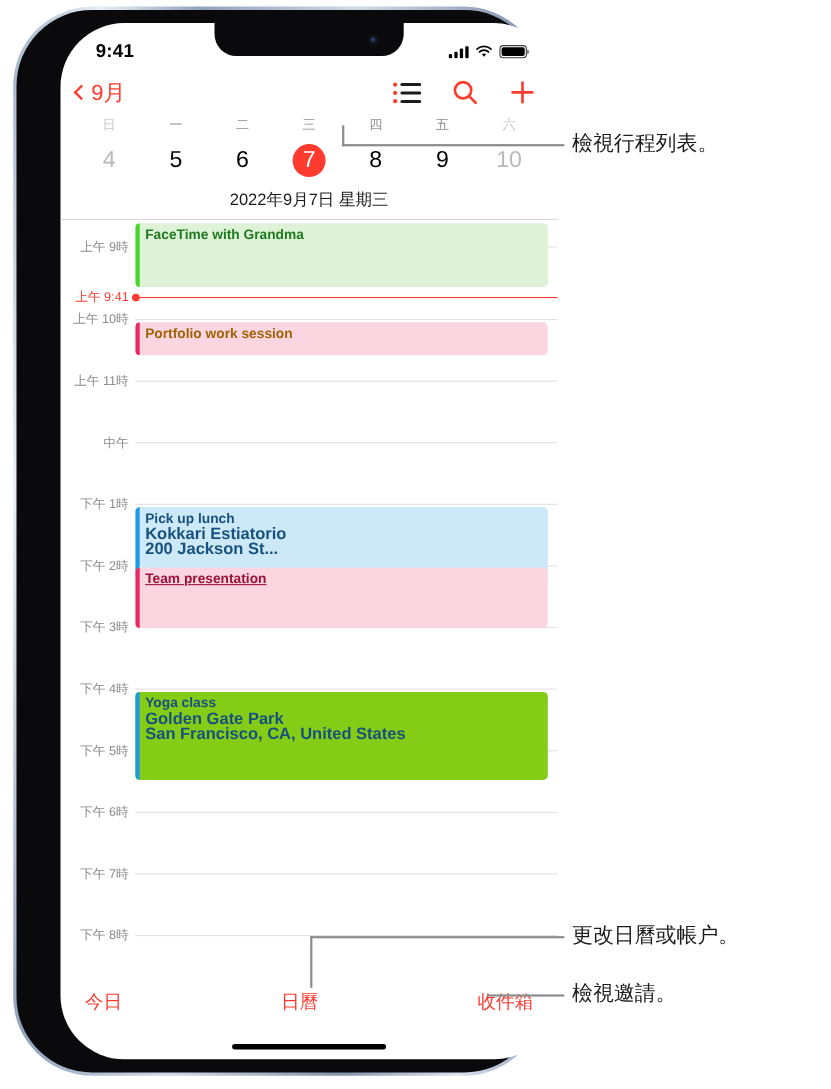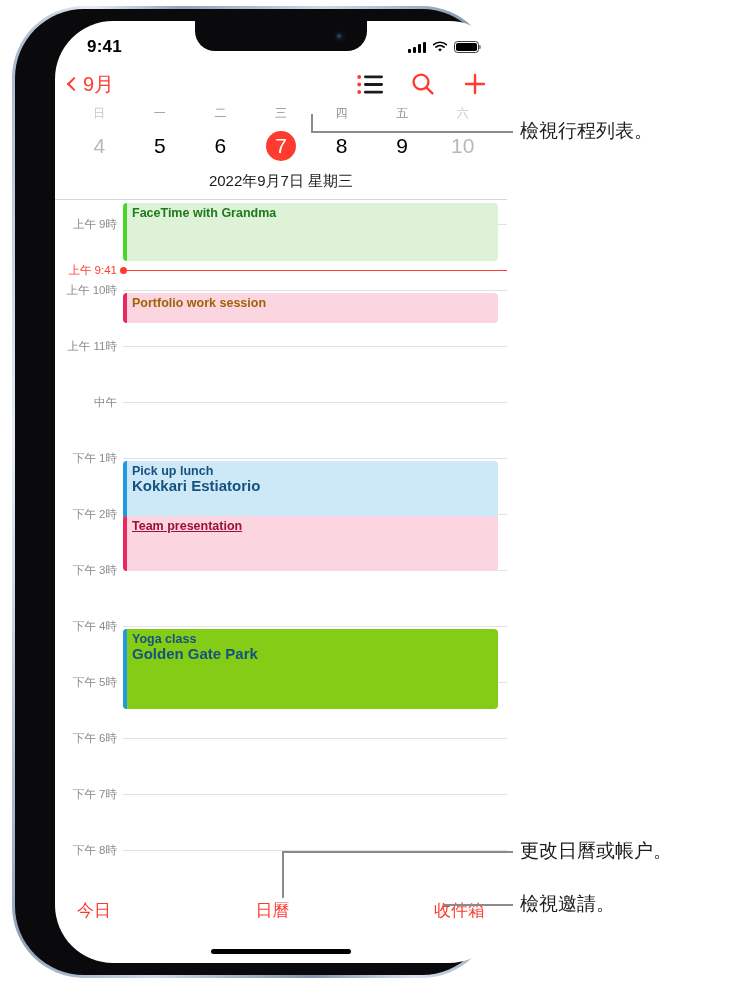--- a/index.html
+++ b/index.html
@@ -337,29 +337,31 @@
           <div class="ev-title" style="color: rgb(31, 122, 31);">FaceTime with Grandma</div>
         </div>
         <div class="event" style="top: 93px; height: 30px; background: rgb(251, 214, 225);">
           <div class="bar" style="background: rgb(232, 40, 94);"></div>
           <div class="ev-title" style="color: #a16207;">Portfolio work session</div>
         </div>
         <div class="event" style="top: 261px; height: 66px; background: rgb(205, 232, 247);">
           <div class="bar" style="background: rgb(31, 154, 224);"></div>
           <div class="ev-title" style="color: rgb(23, 82, 127);">Pick up lunch</div>
           <div class="ev-sub" style="color: rgb(23, 82, 127);">Kokkari Estiatorio</div>
+          <div class="ev-sub" style="color: rgb(23, 82, 127);">200 Jackson St...</div>
         </div>
         <div class="event" style="top: 316px; height: 55px; background: rgb(251, 214, 225);">
           <div class="bar" style="background: rgb(232, 40, 94);"></div>
           <div class="ev-title" style="color: rgb(156, 16, 57); text-decoration: underline;">Team presentation</div>
         </div>
         <div class="event" style="top: 429px; height: 80px; background: #84cc16;">
           <div class="bar" style="background: rgb(31, 154, 224);"></div>
           <div class="ev-title" style="color: rgb(23, 82, 127);">Yoga class</div>
           <div class="ev-sub" style="color: rgb(23, 82, 127);">Golden Gate Park</div>
+          <div class="ev-sub" style="color: rgb(23, 82, 127);">San Francisco, CA, United States</div>
         </div>
         <div class="nowline" style="top: 70px;">
           <div class="nowlabel">上午 9:41</div>
           <div class="nowdot"></div>
           <div class="nowbar"></div>
         </div>
       </div>
 
     <div class="tabbar">
       <div class="tabbtn">今日</div>

